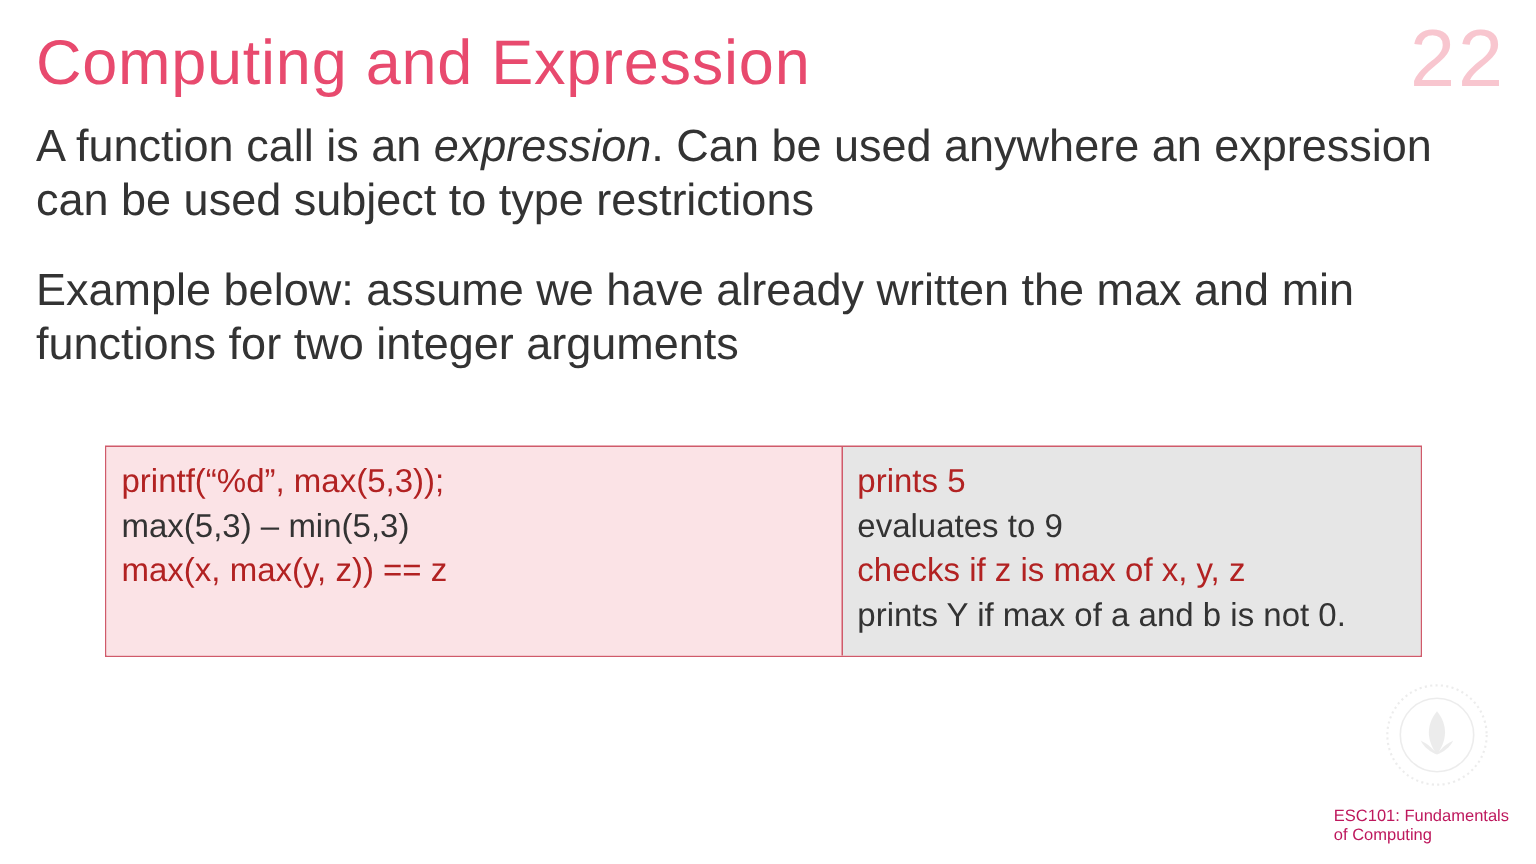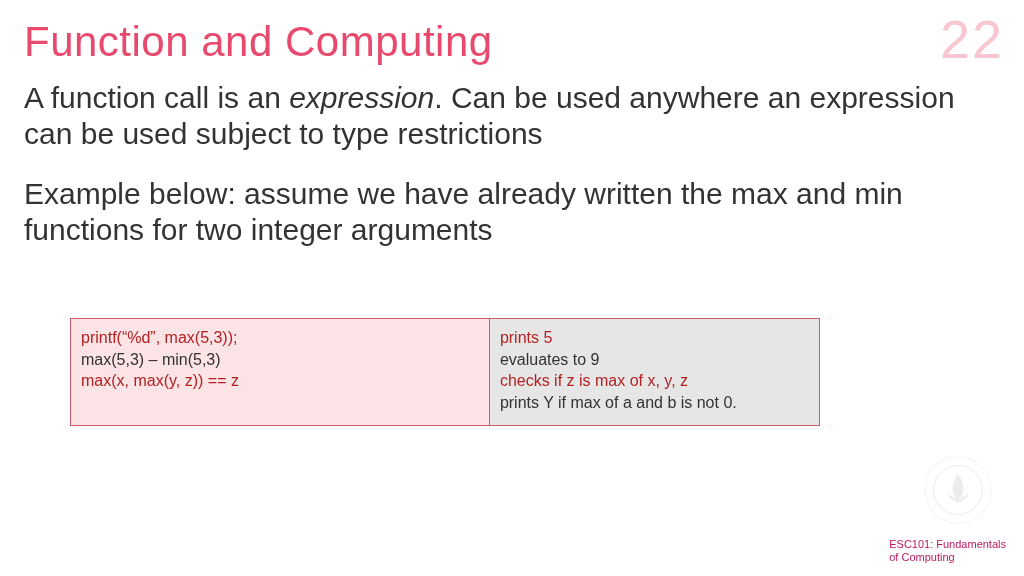--- a/index.html
+++ b/index.html
@@ -37,27 +37,27 @@
     font-size: 30px;
     color: #333;
     line-height: 1.2;
   }
   .body-text .para {
     margin-bottom: 24px;
   }
   .body-text em { font-style: italic; }
   .example-table {
     position: absolute;
-    top: 318px;
+    top: 297px;
     left: 70px;
-    width: 750px;
+    width: 878px;
     border: 1.5px solid #d05a6a;
     display: flex;
     font-family: Verdana, Geneva, sans-serif;
-    font-size: 16px;
+    font-size: 22px;
     line-height: 1.35;
   }
   .col-left {
     width: 56%;
     background: #fbe3e6;
     border-right: 1.5px solid #d05a6a;
     padding: 8px 10px 12px 10px;
   }
   .col-right {
     width: 44%;
@@ -86,21 +86,21 @@
   }
   .logo circle.outer { fill: none; stroke: #888; stroke-width: 2; stroke-dasharray: 2 3; }
   .logo circle.inner { fill: none; stroke: #888; stroke-width: 1.5; }
   .logo path { fill: #888; }
 </style>
 </head>
 <body>
 
 <div class="slide-number">22</div>
 
-<div class="title">Function and Computing</div>
+<div class="title">Computing and Expression</div>
 
 <div class="body-text">
   <div class="para">
     <span>A function call is an </span><em>expression</em><span>. Can be used anywhere an expression can be used subject to type restrictions</span>
   </div>
   <div class="para">Example below: assume we have already written the max and min functions for two integer arguments</div>
 </div>
 
 <div class="example-table">
   <div class="col-left">

